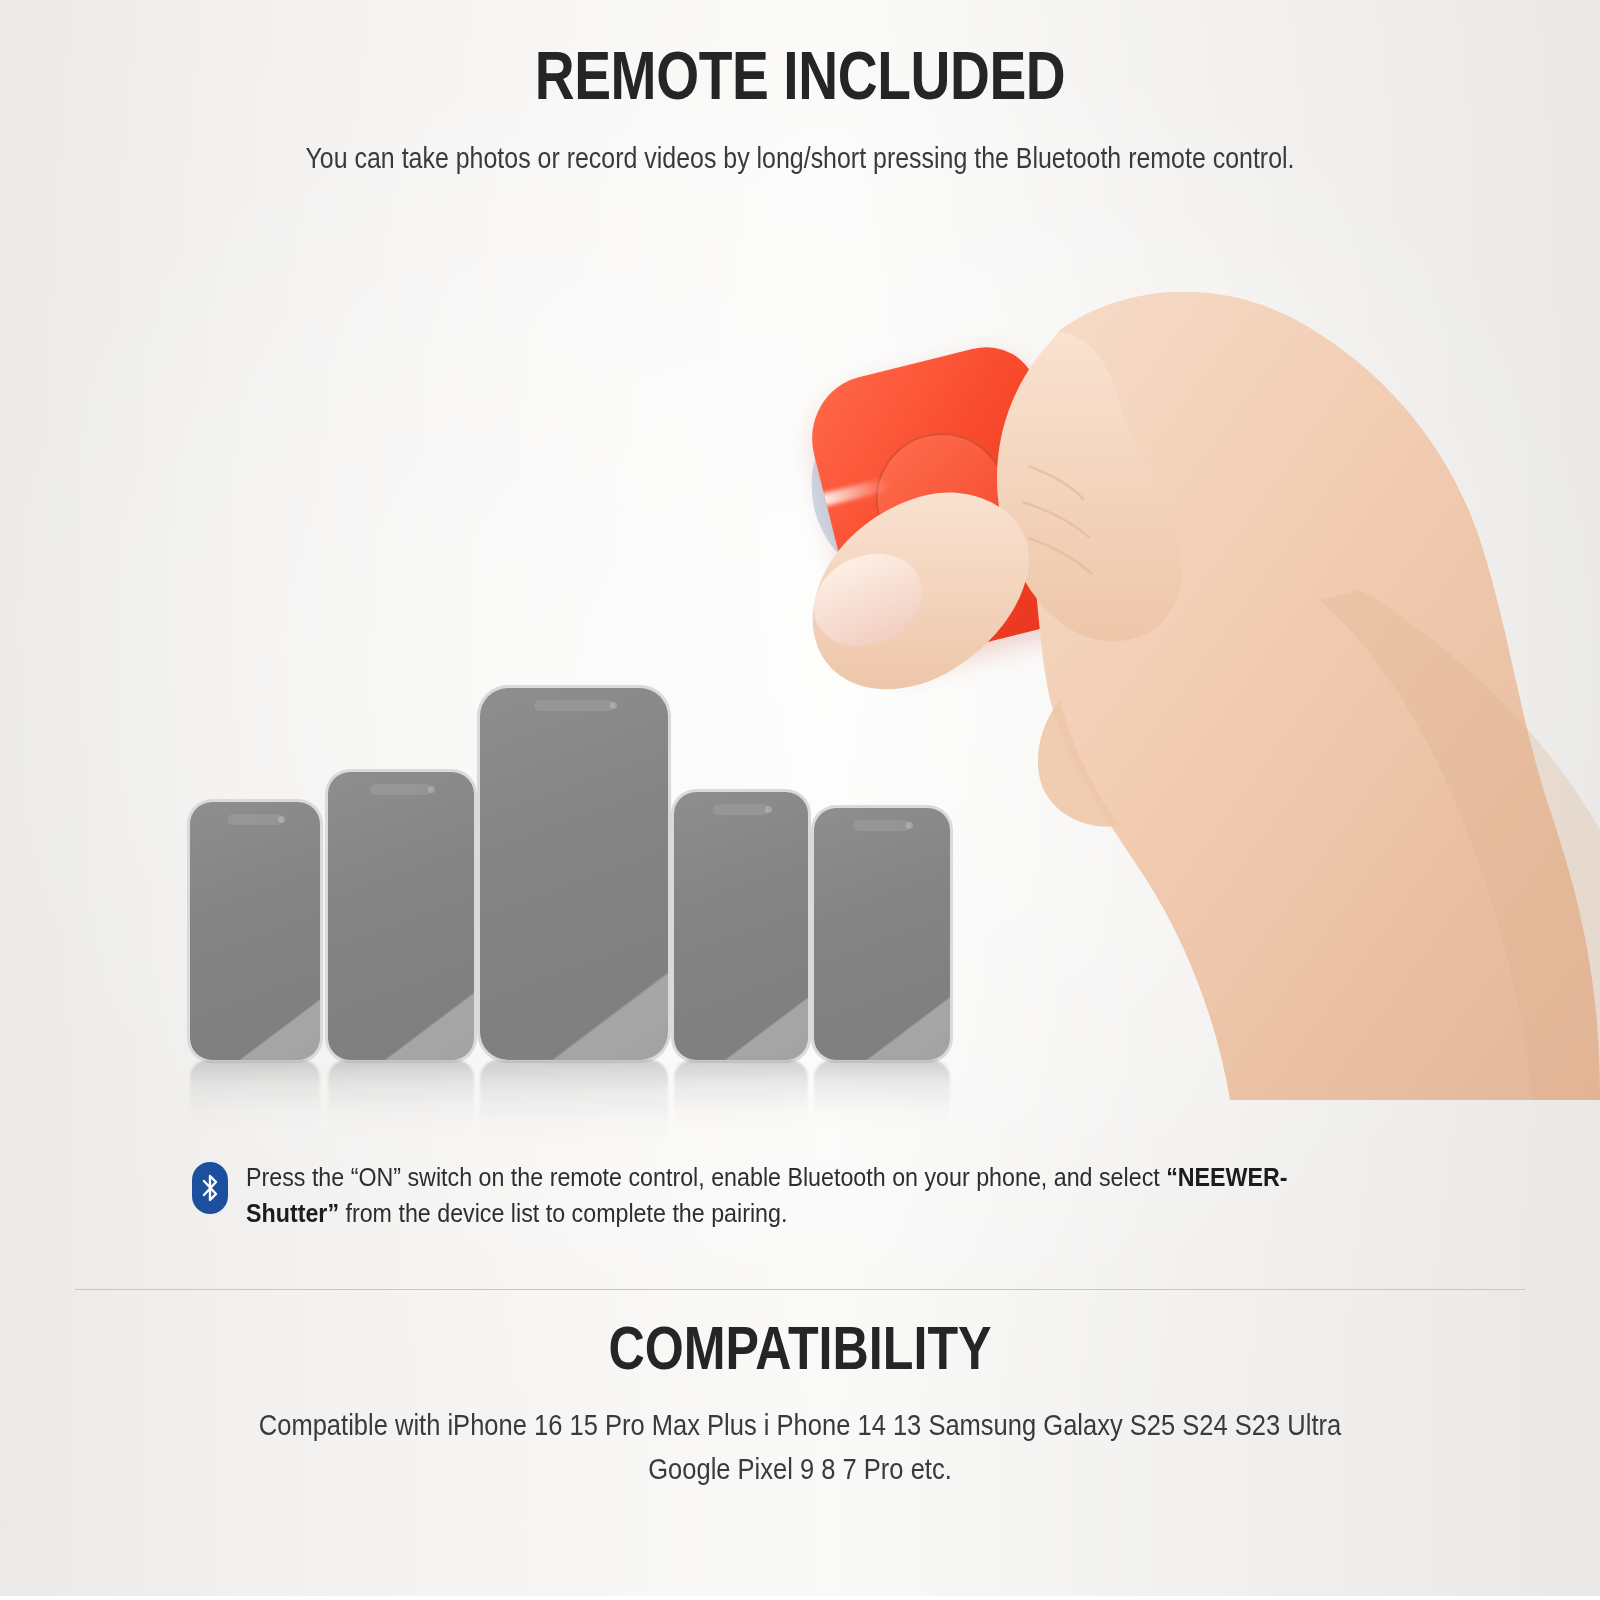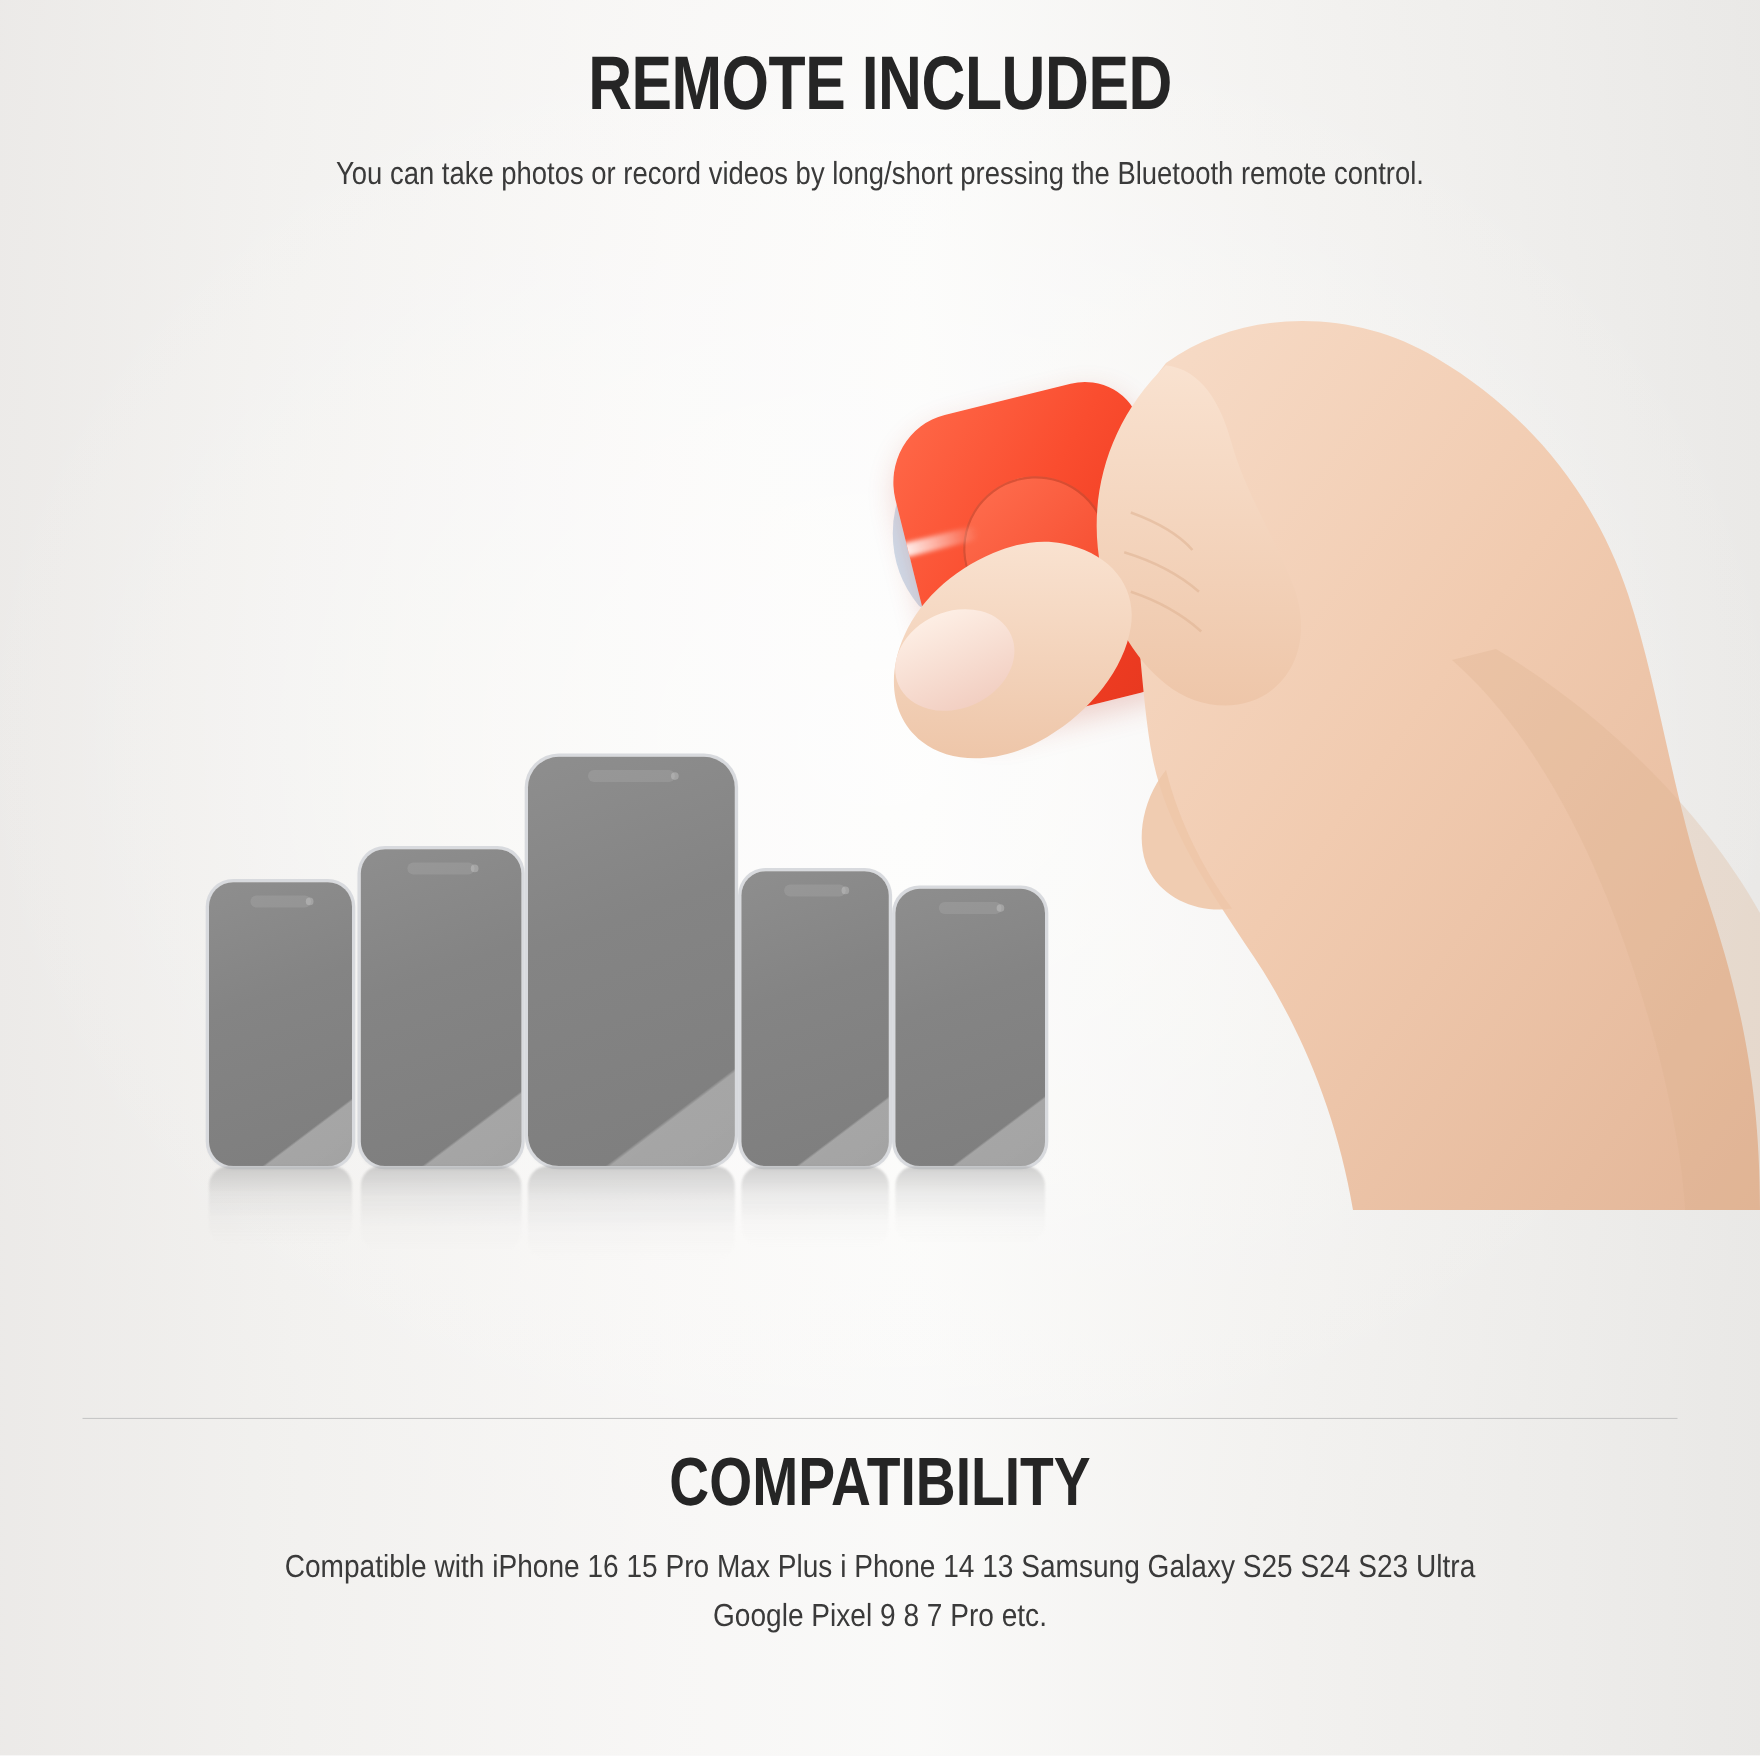--- a/index.html
+++ b/index.html
@@ -340,20 +340,28 @@
 
       <path d="M300 430
                C 312 478, 334 520, 360 556
                C 330 560, 300 548, 286 524
                C 272 500, 276 460, 300 430 Z" fill="#eec6a9" opacity=".9"></path>
 
       <path d="M560 330 C 640 400, 700 520, 740 660 C 760 730, 770 790, 772 830 L 840 830 L 840 560 C 790 470, 700 380, 600 320 Z" fill="#dcaf8d" opacity=".28"></path>
     </svg>
   </div>
 
+  <div id="bt-note">
+    <div id="bt-icon">
+      <svg width="20" height="30" viewBox="0 0 20 30">
+        <path d="M4 8 L16 21 L10 27 L10 3 L16 9 L4 22" fill="none" stroke="#ffffff" stroke-width="2.4" stroke-linecap="round" stroke-linejoin="round"></path>
+      </svg>
+    </div>
+    <div id="bt-text"><span>Press the “ON” switch on the remote control, enable Bluetooth on your phone, and select </span><b>“NEEWER-Shutter”</b><span> from the device list to complete the pairing.</span></div>
+  </div>
 
   <div id="divider"></div>
 
   <div class="hdr" id="compat-title">COMPATIBILITY</div>
   <div class="hdr" id="compat-body">
     <div>Compatible with iPhone 16 15 Pro Max Plus i Phone 14 13 Samsung Galaxy S25 S24 S23 Ultra</div>
     <div>Google Pixel 9 8 7 Pro etc.</div>
   </div>
 </div>
 

